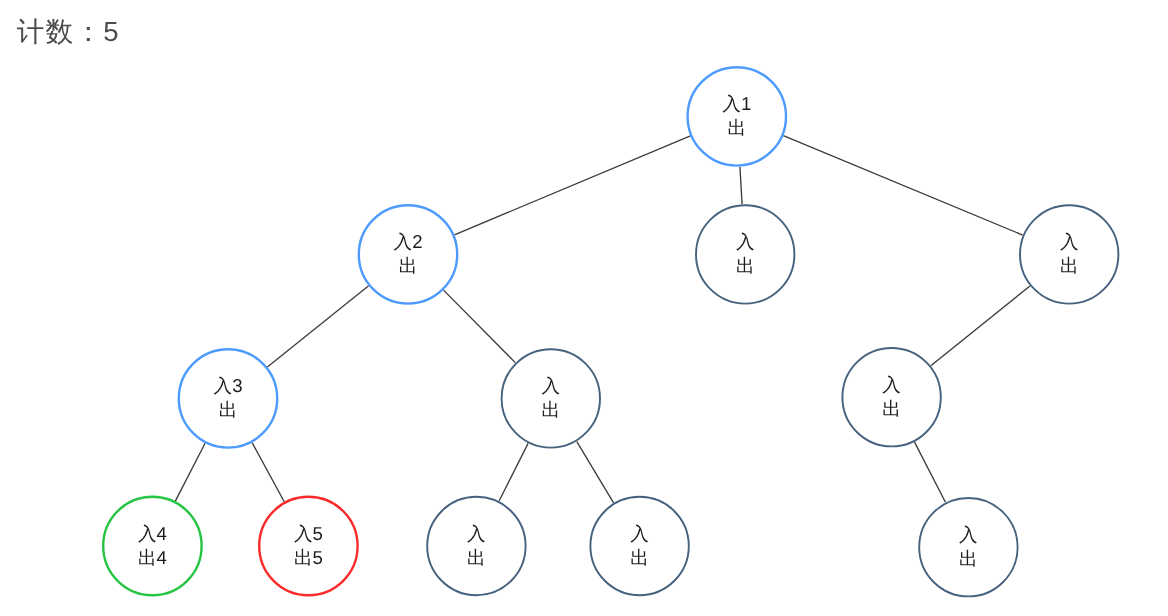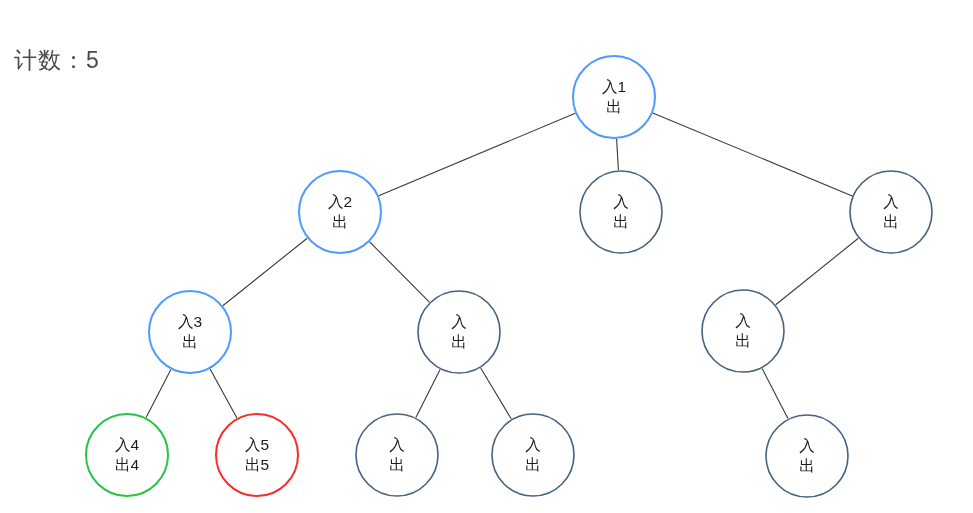--- a/index.html
+++ b/index.html
@@ -16,21 +16,20 @@
   }
   .counter {
     position: absolute;
     top: 11px;
     left: 14px;
     font-size: 23px;
     font-weight: 500;
     color: #4b4b4b;
     letter-spacing: 1px;
     user-select: none;
-    margin-top: 34px;
   }
   #tree-svg {
     position: absolute;
     top: 0;
     left: 0;
   }
   .node-text {
     font-family: "Liberation Sans", sans-serif;
     font-size: 15.5px;
     fill: #1c1c1c;

